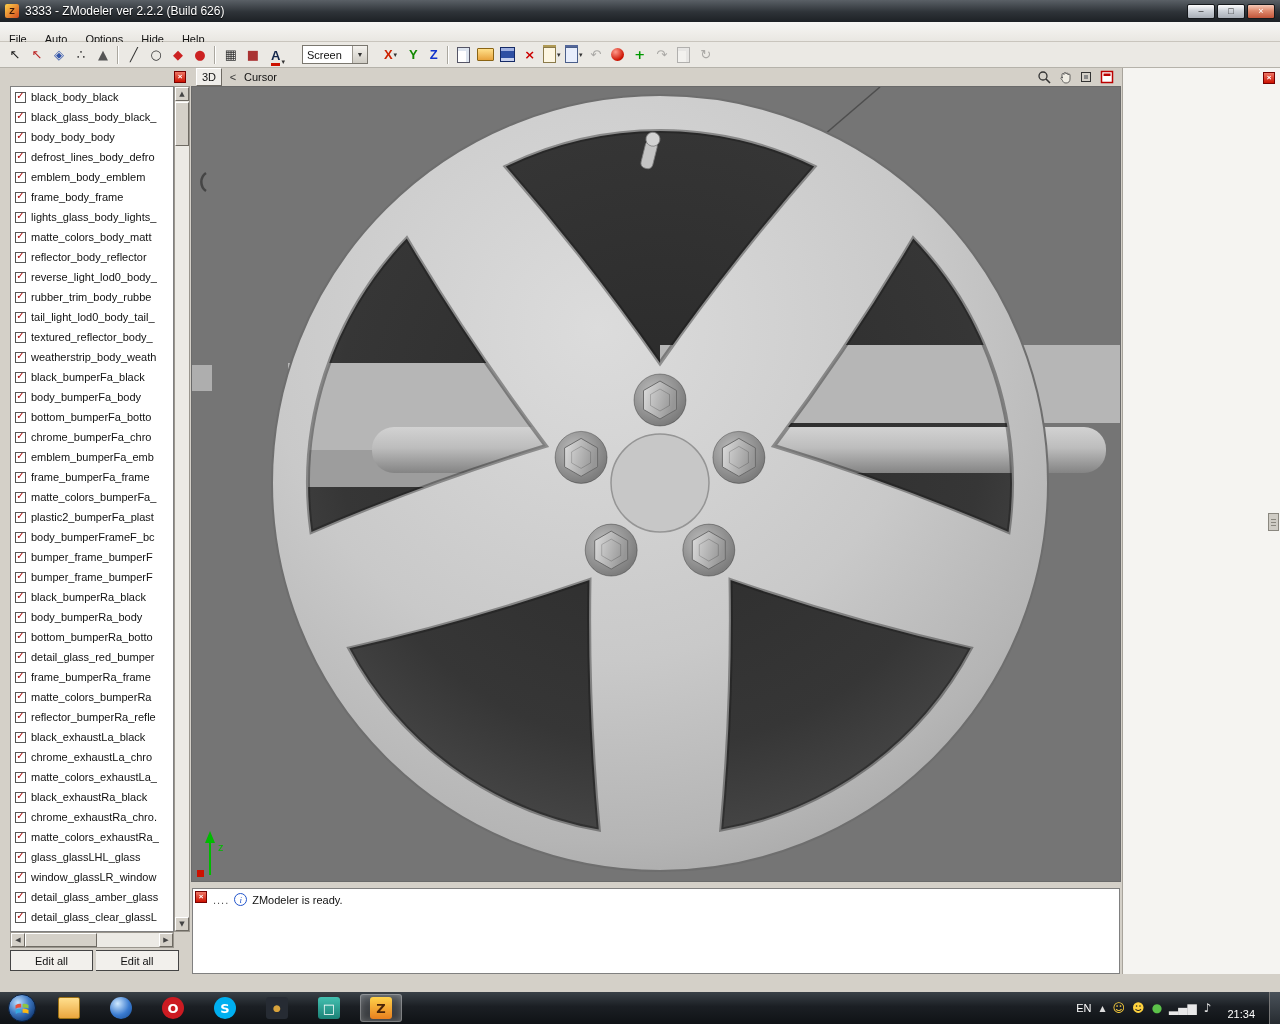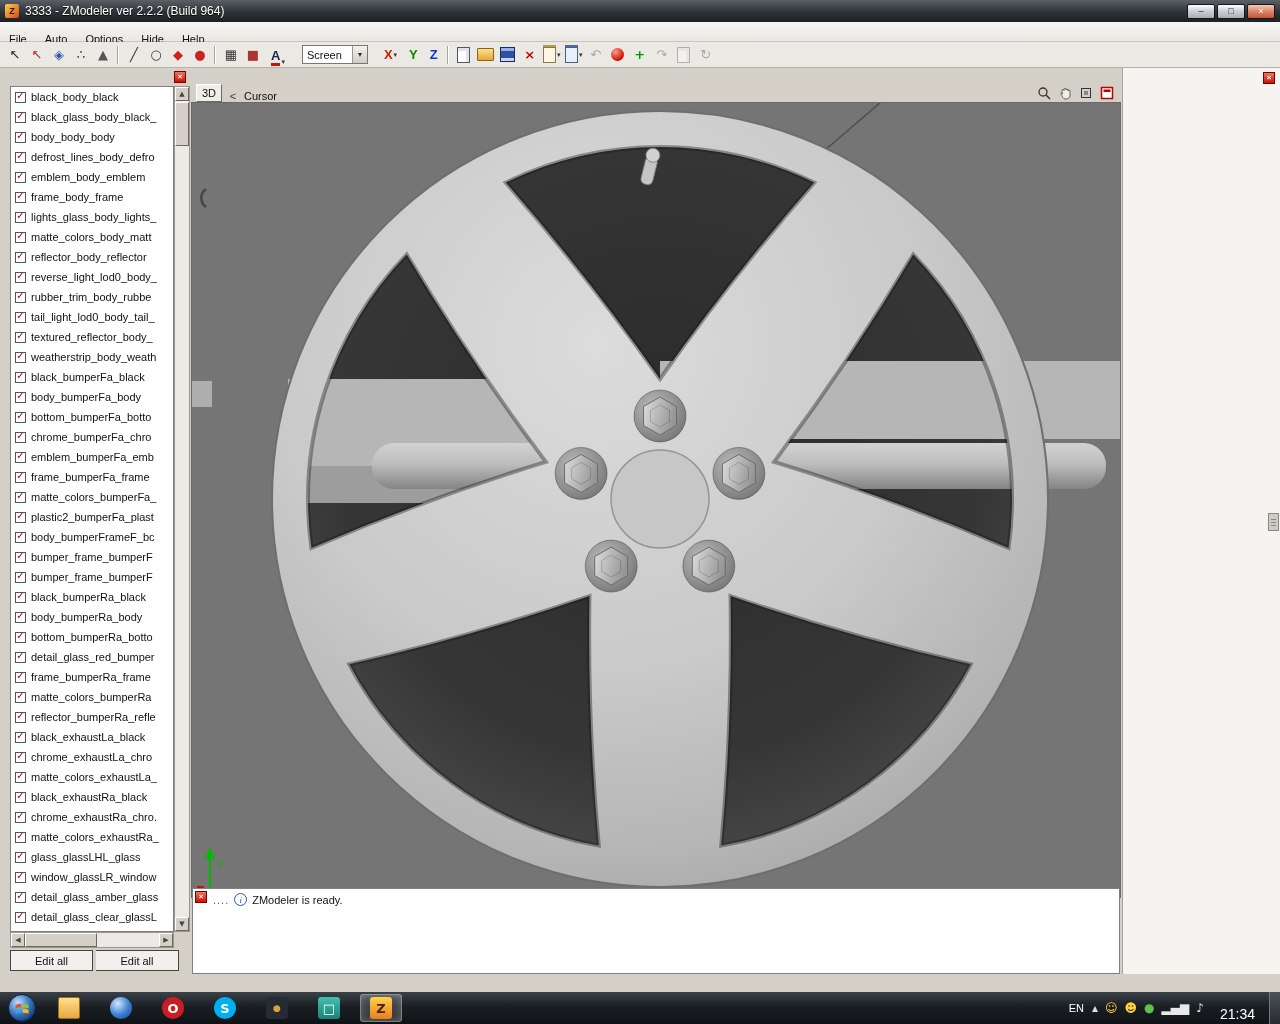--- a/index.html
+++ b/index.html
@@ -75,21 +75,21 @@
   .hscroll{position:absolute;left:10px;top:864px;width:164px;height:16px;background:#eceae5;
     border:1px solid #9a968e;display:flex;align-items:center;}
   .hthumb{width:72px;height:14px;background:#d4d0c8;border:1px solid;border-color:#fff #6e6a63 #6e6a63 #fff;}
   .side-btn{position:absolute;top:882px;height:21px;background:#f2f0ec;border:1px solid #444;
     display:grid;place-items:center;font-size:11px;}
   .btn-show{left:10px;width:83px;}
   .btn-hide{left:96px;width:83px;border-left:none;}
 
   
   .viewport{position:absolute;left:192px;top:68px;width:928px;height:818px;}
-  .vp-header{height:34px;background:#d4d0c8;display:flex;align-items:flex-end;gap:4px;padding:0 4px;}
+  .vp-header{height:18px;background:#d4d0c8;display:flex;align-items:center;gap:4px;padding:0 4px;}
   .vp-3d{width:26px;height:18px;background:#efede9;border:1px solid;border-color:#fff #6e6a63 #6e6a63 #fff;
     display:grid;place-items:center;font-size:11px;}
   .vp-back{width:14px;text-align:center;color:#333;}
   .vp-label{font-size:11px;}
   .vp-tools{margin-left:auto;display:flex;gap:3px;align-items:center;}
   .vp-tool{width:18px;height:18px;display:grid;place-items:center;}
   .vp-canvas{position:relative;width:928px;height:794px;border:1px solid #6a6a6a;box-sizing:content-box;
     margin-left:-1px;}
   .vp-svg{display:block;}
 
@@ -135,31 +135,31 @@
   .task-btn.k-tfolder .ti{background:linear-gradient(#ffdf8e,#eaa63e);border:1px solid #9a7014;border-radius:2px;}
   .task-btn.k-tball .ti{background:radial-gradient(circle at 35% 30%,#cfe9ff,#3a7bd0 55%,#16498e);border-radius:50%;}
   .task-btn.k-topera .ti{background:#cc1b22;border-radius:50%;}
   .task-btn.k-tskype .ti{background:#00aff0;border-radius:50%;}
   .task-btn.k-tdark .ti{background:#262b33;border-radius:3px;font-size:9px;}
   .task-btn.k-tteal .ti{background:linear-gradient(#43c0b0,#1b8176);border-radius:3px;}
   .task-btn.k-tz .ti{background:linear-gradient(#ffd24a,#e87f1e);border-radius:3px;}
   .tray{margin-left:auto;display:flex;align-items:center;gap:8px;color:#fff;}
   .tray-ic{display:grid;place-items:center;font-family:"DejaVu Sans",sans-serif;font-size:12px;}
   .lang{font-size:11px;}
-  .clock{font-size:14px;margin:12px 6px 0 8px;}
+  .clock{font-size:11px;margin:12px 6px 0 8px;}
   .showdesk{width:11px;height:32px;background:linear-gradient(#4a525a,#262b30);border-left:1px solid #777;}
 </style>
 </head>
 <body>
 
 <div id="screen" data-interactable="false">
 
   <div class="titlebar" data-interactable="true">
     <span class="app-icon" data-interactable="false">Z</span>
-    <span data-interactable="false">3333 - ZModeler ver 2.2.2 (Build 964)</span>
+    <span data-interactable="false">3333 - ZModeler ver 2.2.2 (Build 626)</span>
     <span class="win-btns">
       <span class="win-btn" data-interactable="true">–</span>
       <span class="win-btn" data-interactable="true">□</span>
       <span class="win-btn close" data-interactable="true">×</span>
     </span>
   </div>
 
   <div class="menubar" data-interactable="false">
       <span class="menu-item" data-interactable="true">File</span>
       <span class="menu-item" data-interactable="true">Auto</span>

